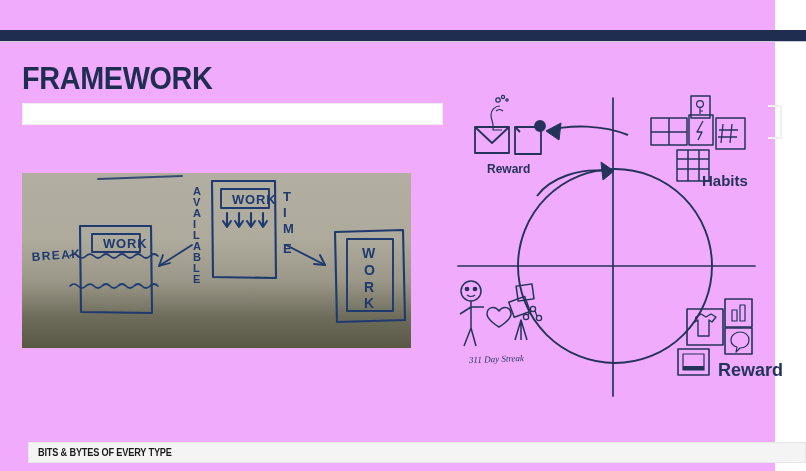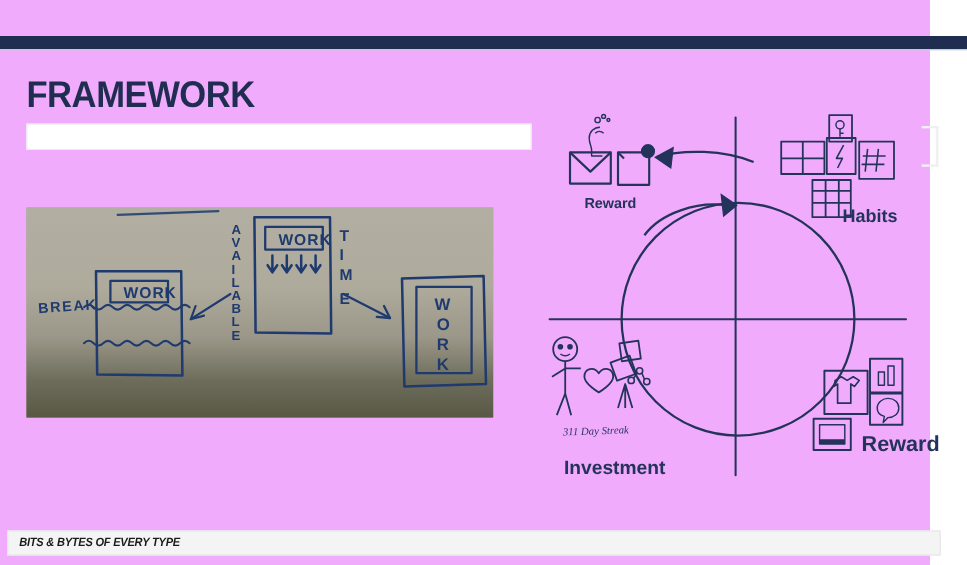--- a/index.html
+++ b/index.html
@@ -121,25 +121,24 @@
     color: #2b3a63;
     font-family: "Liberation Serif", serif;
     font-style: italic;
     white-space: nowrap;
     transform: rotate(-2deg);
   }
 
   
   .footer-box {
     position: absolute;
-    left: 6px; top: 442px;
+    left: 28px; top: 442px;
     width: 778px; height: 21px;
     background: #f4f4f4;
     border: 1px solid #e6e6e6;
-    font-style: italic;
   }
   .footer-text {
     display: block;
     position: absolute;
     left: 9px; top: 4px;
     font-size: 10px;
     font-weight: 700;
     color: #1a1a1a;
     letter-spacing: -0.2px;
     transform: scaleX(0.92);
@@ -359,20 +358,19 @@
           <path d="M228 278 l21 0 l0 4 l-21 0 z" fill="#24335a" stroke="none"></path>
         </g>
       </g>
     </svg>
 
     <span class="streak-text" style="left:14px; top:266px;">311 Day Streak</span>
   </div>
 
   <span class="qlabel" id="label-habits">Reward</span>
   <span class="qlabel" id="label-action">Habits</span>
-  <span class="qlabel" id="label-investment">Investment</span>
   <span class="qlabel" id="label-reward">Reward</span>
 
   <div class="footer-box">
     <span class="footer-text">BITS &amp; BYTES OF EVERY TYPE</span>
   </div>
 
 </div>
 
 </body></html>

